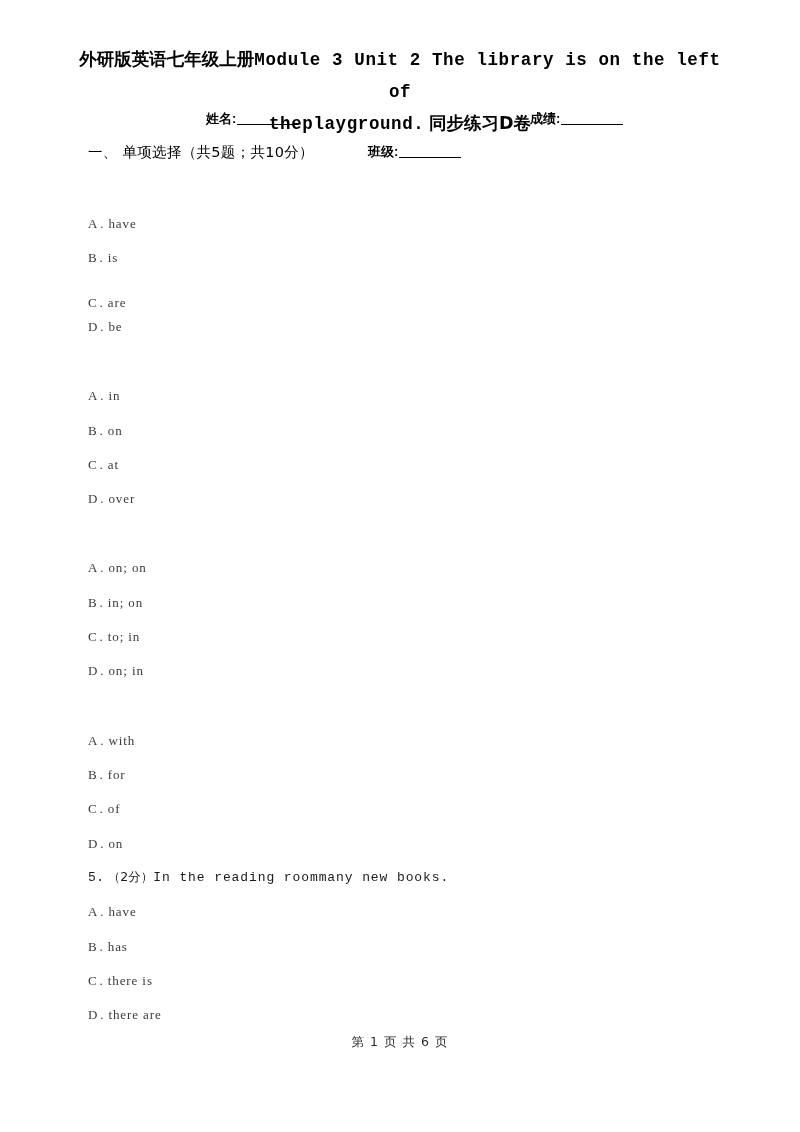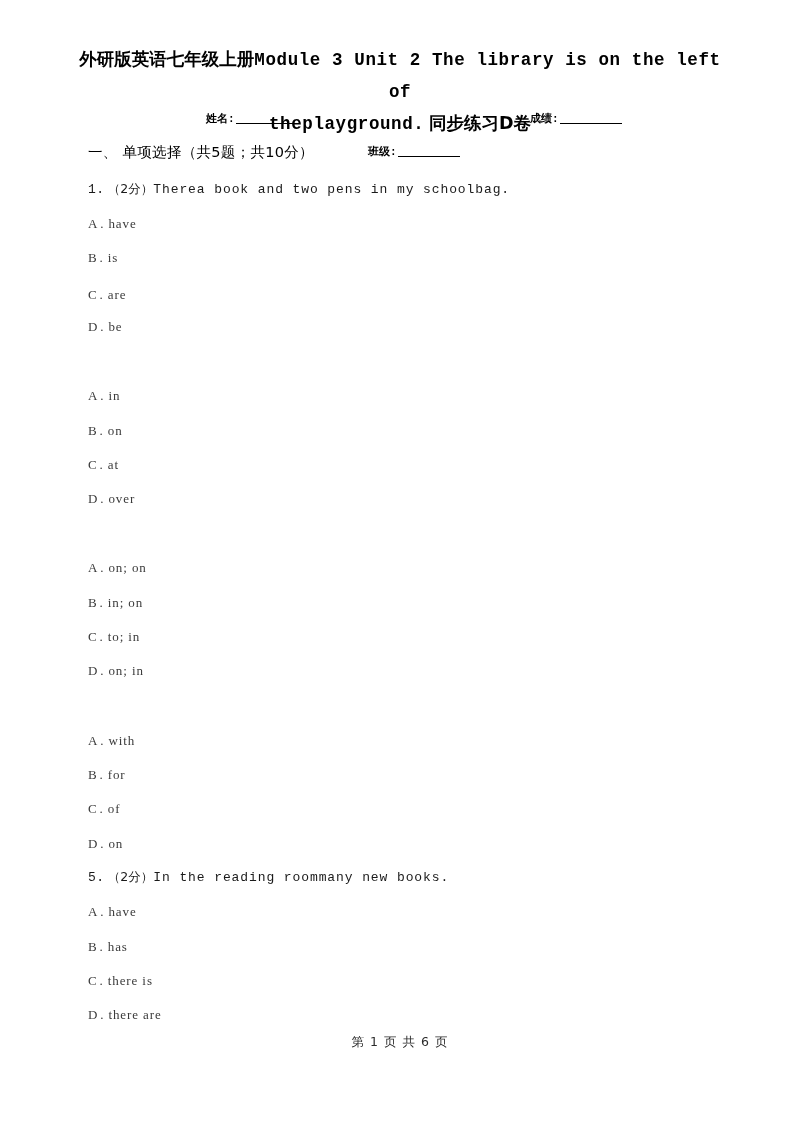--- a/index.html
+++ b/index.html
@@ -55,23 +55,23 @@
     width: 664px;
     height: 22px;
     font-size: 13.5px;
   }
   .info-item {
     position: absolute;
     white-space: nowrap;
     font-size: 13.5px;
   }
   .info-item .lbl {
-    font-family: Liberation Mono, monospace;
-    font-weight: bold;
-    font-size: 11px;
+    font-family: Liberation Sans, sans-serif;
+    font-weight: bold;
+    font-size: 13px;
   }
   .info-item .rule {
     display: inline-block;
     width: 62px;
     border-bottom: 1.3px solid #000;
     margin-left: 1px;
     vertical-align: -2px;
   }
   .info-name  { left: 138px; }
   .info-class { left: 300px; margin-top: 33px; }
@@ -159,29 +159,23 @@
     <span class="info-item info-class">
       <span class="lbl">班级:</span><span class="rule"></span>
     </span>
     <span class="info-item info-score">
       <span class="lbl">成绩:</span><span class="rule"></span>
     </span>
   </div>
 
   <div class="section-heading">一、 单项选择（共5题；共10分）</div>
 
-  <div class="q-block" style="top:180px">
-    <div class="q-stem">
-      <span class="q-num">1.</span>
-      <span class="q-score">（2分）</span><span class="q-text">There</span><span class="gap"></span><span class="q-text">a book and two pens in my schoolbag.</span>
-    </div>
-  </div>
   <div class="opt" style="top:216px"><span class="opt-key">A</span><span class="opt-sep">.</span><span>have</span></div>
   <div class="opt" style="top:250px"><span class="opt-key">B</span><span class="opt-sep">.</span><span>is</span></div>
-  <div class="opt" style="top:287px"><span class="opt-key">C</span><span class="opt-sep">.</span><span>are</span></div>
+  <div class="opt" style="top:295px"><span class="opt-key">C</span><span class="opt-sep">.</span><span>are</span></div>
   <div class="opt" style="top:319px"><span class="opt-key">D</span><span class="opt-sep">.</span><span>be</span></div>
 
   <div class="opt" style="top:388px"><span class="opt-key">A</span><span class="opt-sep">.</span><span>in</span></div>
   <div class="opt" style="top:423px"><span class="opt-key">B</span><span class="opt-sep">.</span><span>on</span></div>
   <div class="opt" style="top:457px"><span class="opt-key">C</span><span class="opt-sep">.</span><span>at</span></div>
   <div class="opt" style="top:491px"><span class="opt-key">D</span><span class="opt-sep">.</span><span>over</span></div>
 
   <div class="opt" style="top:560px"><span class="opt-key">A</span><span class="opt-sep">.</span><span>on; on</span></div>
   <div class="opt" style="top:595px"><span class="opt-key">B</span><span class="opt-sep">.</span><span>in; on</span></div>
   <div class="opt" style="top:629px"><span class="opt-key">C</span><span class="opt-sep">.</span><span>to; in</span></div>

